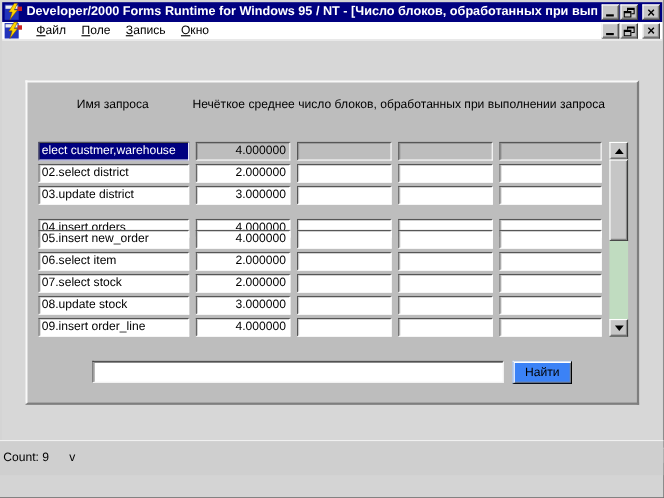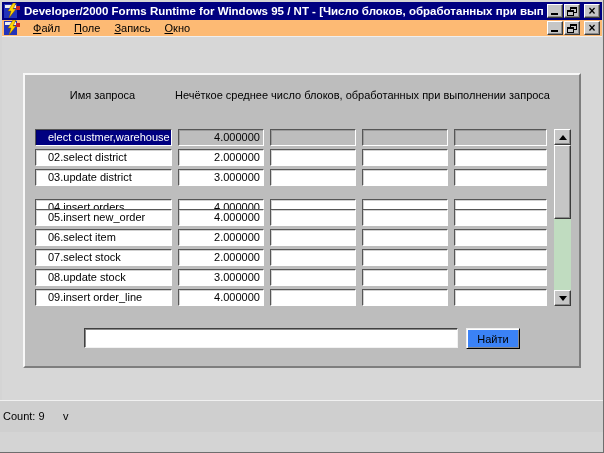--- a/index.html
+++ b/index.html
@@ -29,21 +29,21 @@
   }
   .tbtn.gapped { margin-left:3px; }
   .min-glyph { position:absolute; left:3px; bottom:2px; width:7px; height:2px; background:#000; }
   .rest-glyph { position:relative; width:10px; height:9px; display:block; }
   .rest-glyph .rb { position:absolute; right:0; top:0; width:7px; height:6px; border:1px solid #000; border-top-width:2px; background:#c6c6c6; }
   .rest-glyph .rf { position:absolute; left:0; bottom:0; width:7px; height:6px; border:1px solid #000; border-top-width:2px; background:#c6c6c6; }
   .close-glyph { font-weight:bold; font-size:12px; line-height:10px; }
   
   .menubar {
     position:absolute; left:2px; top:20px; width:600px; height:16px;
-    display:flex; align-items:center; background:#fdba74; padding:0 2px;
+    display:flex; align-items:center; background:#ffffff; padding:0 2px;
   }
   .menu-items { display:flex; margin-left:6px; flex:1; }
   .menu-item { padding:1px 7px; color:#000; cursor:default; }
   .menu-item .u { text-decoration:underline; }
   
   .workspace {
     position:absolute; left:2px; top:36px; width:600px; height:371px;
     background:#d7d7d7; border-top:1px solid #efefef;
   }
   
@@ -56,21 +56,21 @@
   .hdr-name { left:20px; width:115px; text-align:center; }
   .hdr-value { left:150px; }
   
   .row { position:absolute; left:0; width:100%; height:17px; }
   .cell {
     position:absolute; top:0; height:17px; background:#fff;
     border:1px solid; border-color:#565656 #ffffff #ffffff #565656;
     box-shadow:inset 1px 1px 0 rgba(0,0,0,0.18);
     font-size:11px; line-height:15px; overflow:hidden; white-space:nowrap;
   }
-  .name-cell { left:10px; width:137px; padding-left:12px; }
+  .name-cell { left:10px; width:137px; padding-left:2px; }
   .vcell { text-align:center;padding-left:32px; }
   .v1 { left:153px; width:86px; }
   .v2 { left:245px; width:86px; }
   .v3 { left:337px; width:86px; }
   .v4 { left:429px; width:93px; }
   .current-record .cell { background:#bdbdbd; }
   .cell.selected { background:#000080; color:#fff; }
   
   .vscroll { position:absolute; left:529px; top:54px; width:17px; height:177px; background:#c0dcc0; }
   .sbtn {

